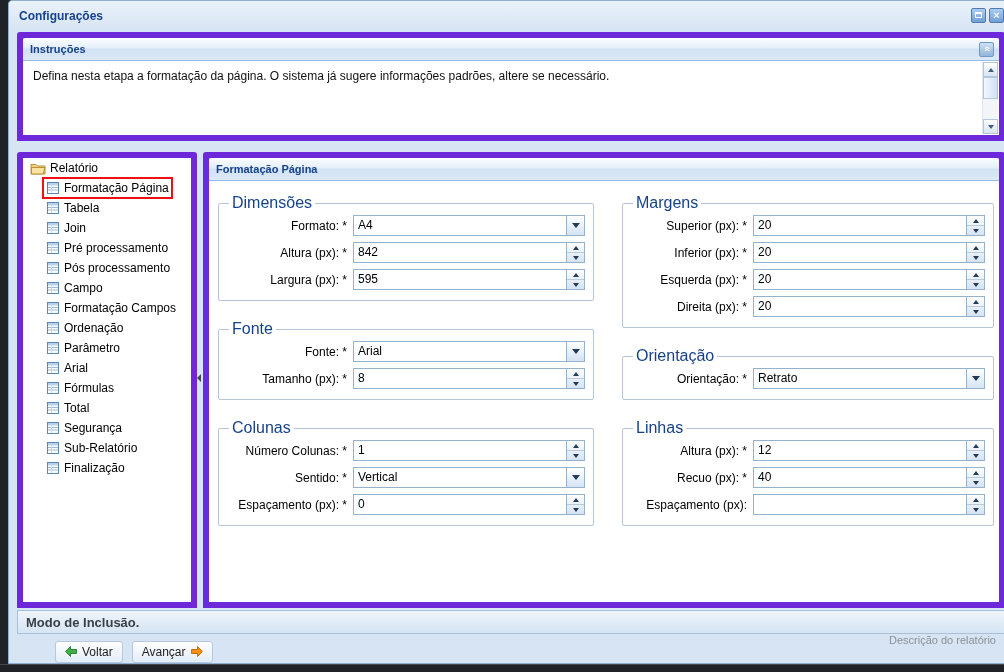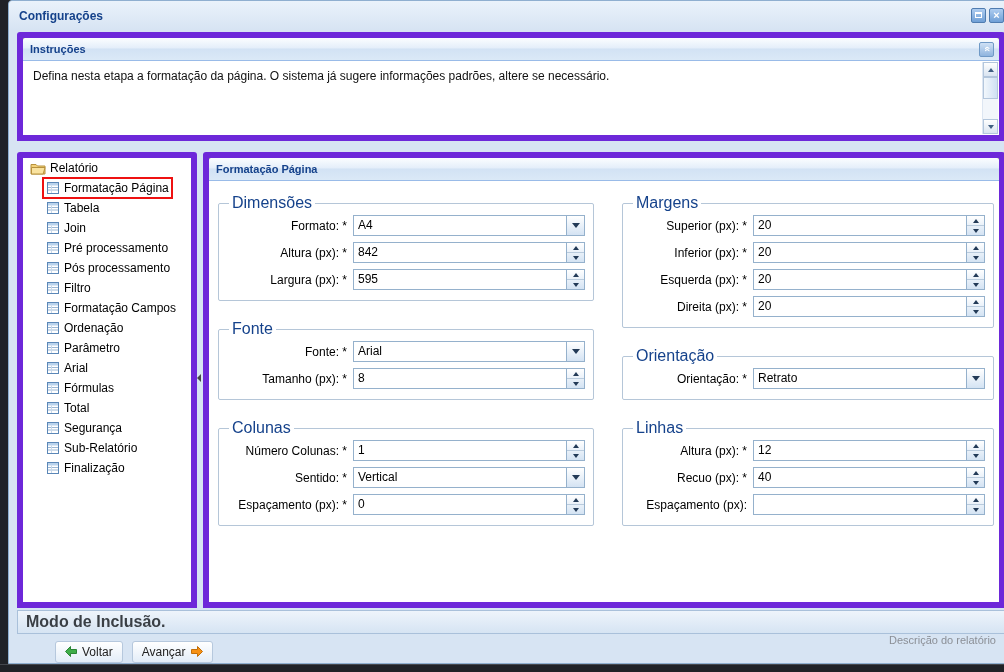--- a/index.html
+++ b/index.html
@@ -93,21 +93,21 @@
   .tri-up{border-left:3px solid transparent;border-right:3px solid transparent;border-bottom:4px solid #223a57;}
   .combo-trigger .tri-down{border-left-width:4px;border-right-width:4px;border-top-width:5px;}
   .sb-btn .tri-down{border-top-color:#3f5e82;}
   .sb-btn .tri-up{border-bottom-color:#3f5e82;}
   
   .statusbar{
     position:absolute;left:8px;top:609px;width:988px;height:24px;box-sizing:border-box;
     background:linear-gradient(#eef4fb,#d6e4f3);border:1px solid #a9c0da;
     display:flex;align-items:center;justify-content:space-between;padding:0 8px;
   }
-  .status-left{font-size:16px;font-weight:bold;color:#3a3f45;}
+  .status-left{font-size:13px;font-weight:bold;color:#3a3f45;}
   .status-right{font-size:11px;color:#8b8f96;margin-top:36px;}
   
   .toolbar{position:absolute;left:10px;top:639px;height:23px;display:flex;gap:9px;align-items:center;padding-left:36px;}
   .btn{
     display:inline-flex;align-items:center;gap:5px;height:22px;padding:0 9px;cursor:pointer;
     font-family:inherit;font-size:12px;color:#222;
     background:linear-gradient(#ffffff,#e3edf8);border:1px solid #b6c8dd;border-radius:3px;
   }
   .btn-icon{display:inline-flex;}
   .btn-icon svg{display:block;}
@@ -240,21 +240,21 @@
             <span class="tree-inner">
               <span class="tree-icon">
                 <svg width="14" height="14" viewBox="0 0 14 14">
                   <rect x="1.5" y="1.5" width="11" height="11" fill="#ffffff" stroke="#5b87b7"></rect>
                   <rect x="2" y="2" width="10" height="2.5" fill="#b8d2ec"></rect>
                   <line x1="2" y1="6.5" x2="12" y2="6.5" stroke="#9db8d4"></line>
                   <line x1="2" y1="9" x2="12" y2="9" stroke="#9db8d4"></line>
                   <line x1="5.5" y1="4.5" x2="5.5" y2="12" stroke="#c7d8ea"></line>
                 </svg>
               </span>
-              <span class="tree-label">Filtro</span>
+              <span class="tree-label">Campo</span>
             </span>
           </div>
           <div class="tree-row tree-child">
             <span class="tree-inner">
               <span class="tree-icon">
                 <svg width="14" height="14" viewBox="0 0 14 14">
                   <rect x="1.5" y="1.5" width="11" height="11" fill="#ffffff" stroke="#5b87b7"></rect>
                   <rect x="2" y="2" width="10" height="2.5" fill="#b8d2ec"></rect>
                   <line x1="2" y1="6.5" x2="12" y2="6.5" stroke="#9db8d4"></line>
                   <line x1="2" y1="9" x2="12" y2="9" stroke="#9db8d4"></line>

